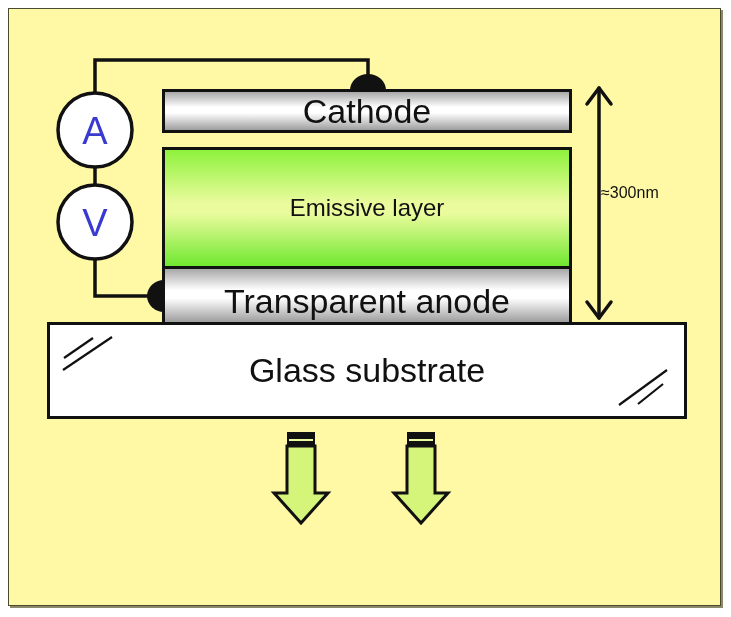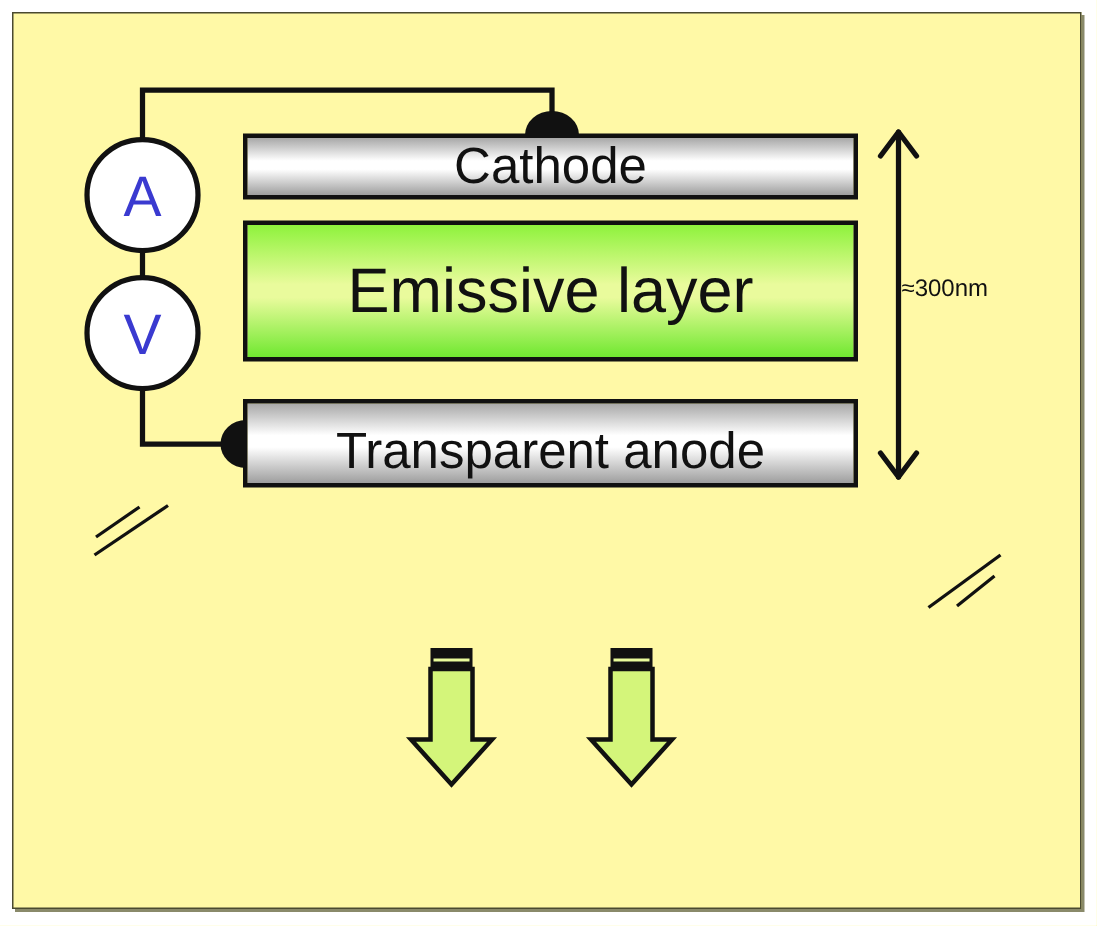--- a/index.html
+++ b/index.html
@@ -3,21 +3,21 @@
 <meta charset="utf-8">
 <style>
   html, body { margin: 0; padding: 0; background: #ffffff; }
   body { width: 731px; height: 617px; position: relative; overflow: hidden; font-family: "Liberation Sans", sans-serif; }
   #stage { position: absolute; left: 0; top: 0; width: 731px; height: 617px; }
   .frame { position: absolute; left: 8px; top: 8px; width: 711px; height: 596px; background: #fff9a6; border: 1px solid #4a4a30; box-shadow: 2px 2px 0 #8a8a6a; }
   .layer { position: absolute; box-sizing: border-box; border: 3px solid #111; display: flex; align-items: center; justify-content: center; color: #111; }
   .metal { background: linear-gradient(to bottom, #a8a8a8 0%, #ffffff 40%, #ffffff 55%, #9e9e9e 100%); }
   .emissive { background: linear-gradient(to bottom, #8ef23c 0%, #e9fb9c 45%, #e9fb9c 55%, #70e830 100%); }
   #cathode { left: 162px; top: 89px; width: 410px; height: 44px; font-size: 34px; }
-  #emissive { left: 162px; top: 147px; width: 410px; height: 94px; font-size: 42px; }
+  #emissive { left: 162px; top: 147px; width: 410px; height: 122px; font-size: 24px; }
   #anode { left: 162px; top: 266px; width: 410px; height: 59px; font-size: 34px; padding-top: 12px; }
   #glass { left: 47px; top: 322px; width: 640px; height: 97px; background: #ffffff; font-size: 34px; }
   svg#overlay { position: absolute; left: 0; top: 0; width: 731px; height: 617px; }
   .meter-label { font-family: "Liberation Sans", sans-serif; font-size: 38px; fill: #3a3ad0; }
   .dim-label { position: absolute; left: 601px; top: 184px; font-size: 16px; color: #111; }
   .emission-label { position: absolute; left: 245px; top: 533px; font-size: 31px; color: #111; }
 </style>
 </head>
 <body>
 
@@ -25,20 +25,23 @@
   <div class="frame"></div>
 
   <div id="cathode" class="layer metal">
     <span>Cathode</span>
   </div>
   <div id="emissive" class="layer emissive">
     <span>Emissive layer</span>
   </div>
   <div id="anode" class="layer metal">
     <span>Transparent anode</span>
+  </div>
+  <div id="glass" class="layer">
+    <span>Glass substrate</span>
   </div>
 
   <svg id="overlay" viewBox="0 0 731 617">
 
     <g stroke="#111" stroke-width="3.5" fill="none">
       <polyline points="95,133 95,60 368,60 368,82"></polyline>
       <line x1="95" y1="160" x2="95" y2="188"></line>
       <polyline points="95,256 95,296 160,296"></polyline>
     </g>
 

